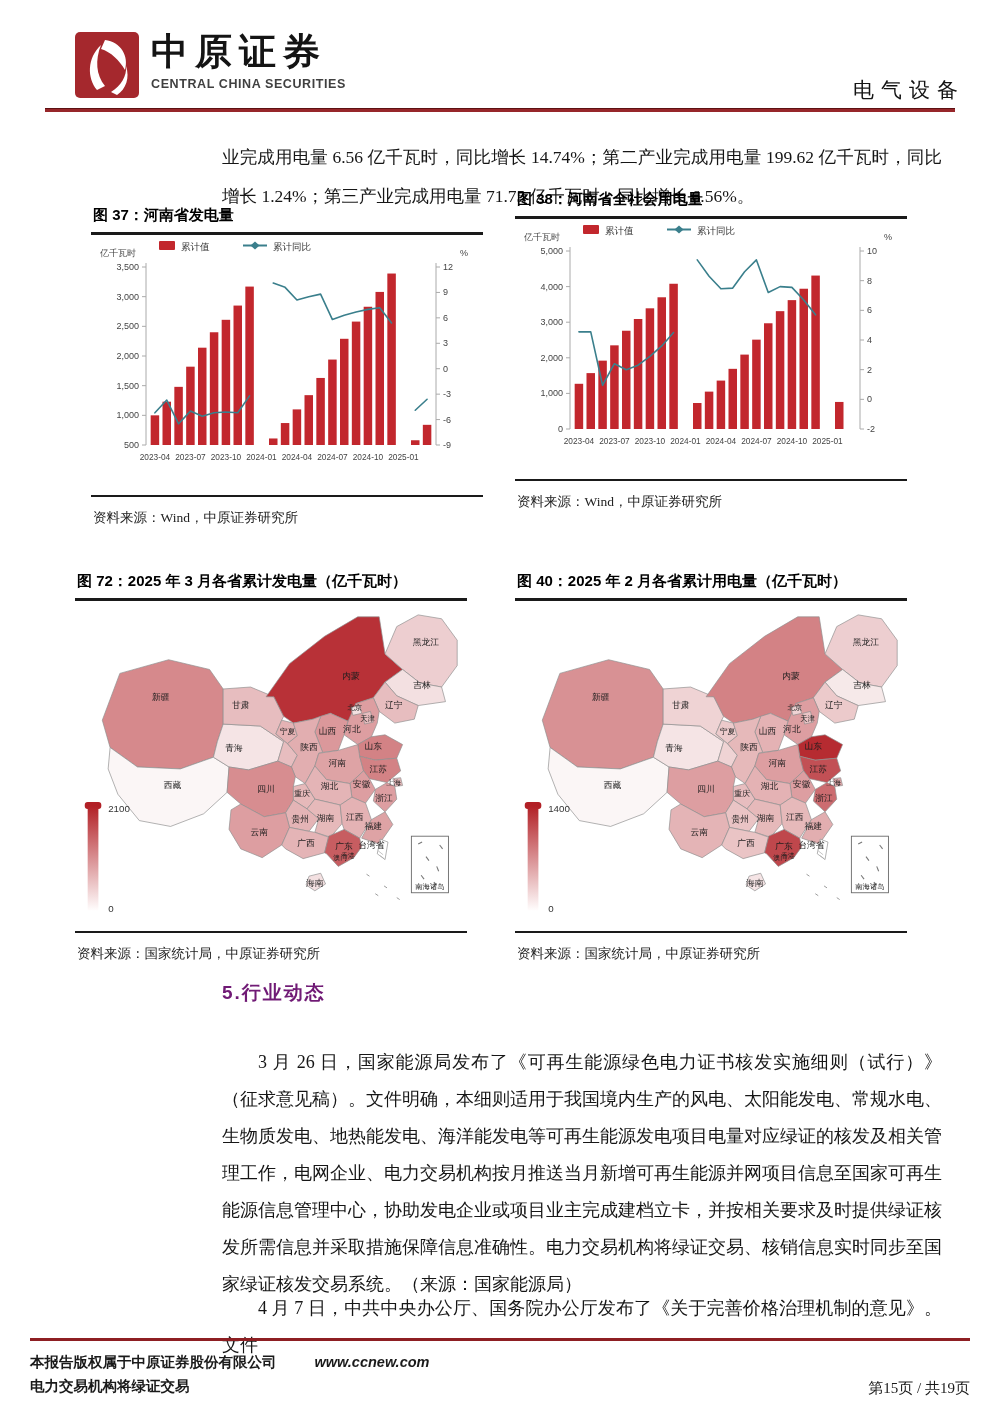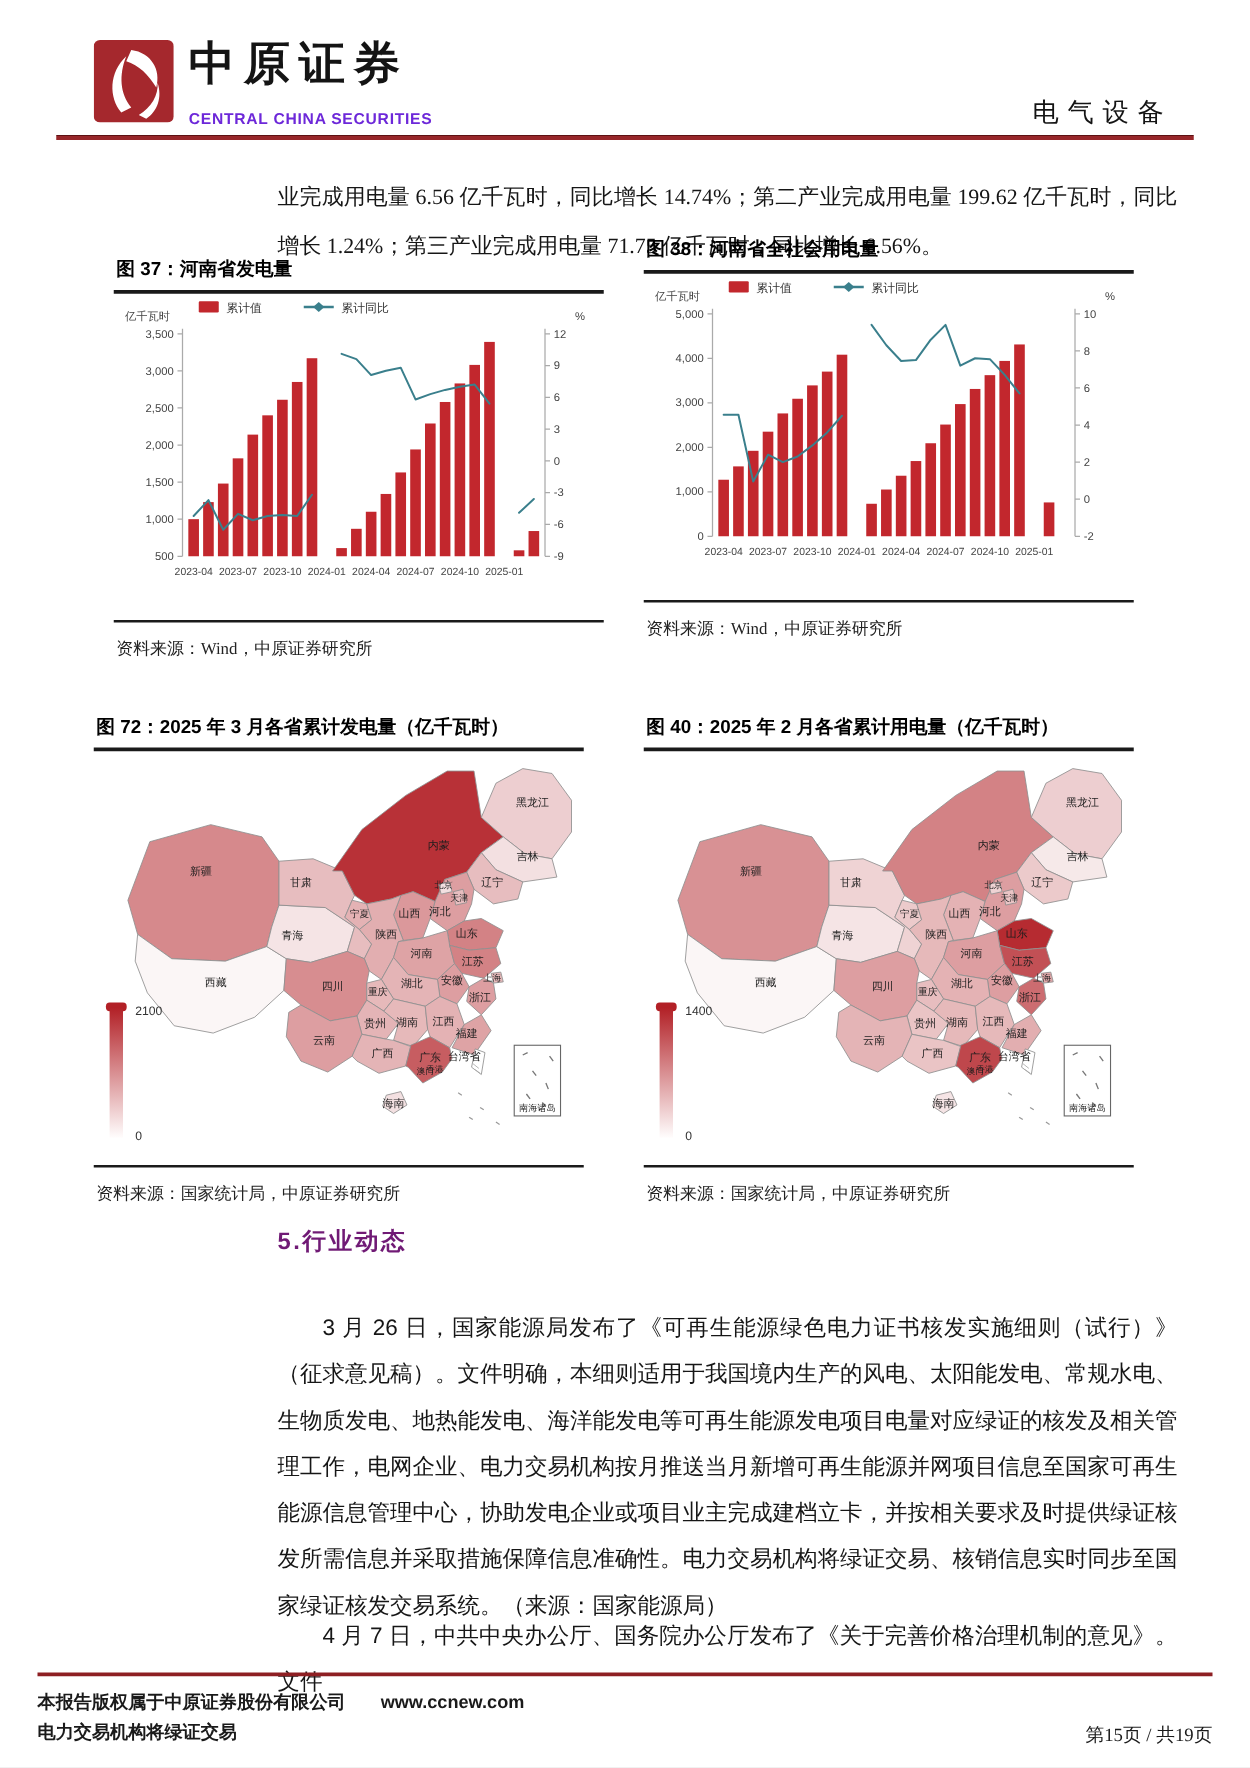--- a/index.html
+++ b/index.html
@@ -1,49 +1,49 @@
 <!DOCTYPE html>
 <html><head>
 <meta charset="utf-8">
 <style>
   html,body{margin:0;padding:0;background:#e8e8e8;}
   .page{position:relative;width:1000px;height:1414px;margin:0 auto;background:#ffffff;
         font-family:"Liberation Sans",sans-serif;color:#111;overflow:hidden;}
   
-  .header{position:absolute;left:45px;right:62px;top:28px;height:78px;}
+  .header{position:absolute;left:45px;right:35px;top:28px;height:78px;}
   .logo-wrap{position:absolute;left:30px;top:4px;display:flex;align-items:flex-start;}
   .logo-mark{width:64px;height:66px;}
   .logo-text{margin-left:12px;}
   .logo-cn{font-family:"Liberation Serif",serif;font-weight:bold;font-size:37px;line-height:40px;
            letter-spacing:7px;color:#141414;}
-  .logo-en{font-size:12.5px;font-weight:bold;letter-spacing:0.6px;color:#6d28d9;margin-top:16px;text-align:center;}
+  .logo-en{font-size:12.5px;font-weight:bold;letter-spacing:0.6px;color:#404040;margin-top:5px;text-align:center;}
   .category{position:absolute;right:0;bottom:2px;font-size:21px;letter-spacing:7px;color:#141414;}
   .head-rule{position:absolute;left:45px;right:45px;top:108px;height:4px;
              background:linear-gradient(#5d1113 0 30%,#97262a 30% 100%);}
   
   .intro{position:absolute;left:222px;width:720px;top:120px;font-family:"Liberation Serif",serif;
          font-size:17.5px;line-height:39px;text-align:justify;color:#161616;}
   
   .fig{position:absolute;width:392px;}
   .fig-title{font-size:15px;font-weight:bold;color:#000;padding:0 0 7px 2px;border-bottom:3px solid #1a1a1a;}
   .fig-body{padding-top:4px;border-bottom:2.5px solid #1a1a1a;}
   .fig-source{font-family:"Liberation Serif",serif;font-size:13.5px;color:#222;padding:12px 0 0 2px;}
   svg text{font-family:"Liberation Sans",sans-serif;}
   
   .sec-heading{position:absolute;left:222px;top:980px;font-size:19px;font-weight:bold;color:#701a75;letter-spacing:2px;}
-  .body-para{position:absolute;left:222px;width:720px;font-family:Liberation Sans, sans-serif;
+  .body-para{position:absolute;left:222px;width:720px;font-family:Liberation Serif, serif;
              font-size:18px;line-height:37px;text-align:justify;text-indent:2em;color:#161616;}
   .para1{top:1026px;}
   .para2{top:1272px;}
   
   .footer{position:absolute;left:30px;right:30px;bottom:16px;}
   .foot-rule{height:3px;background:#8e1f23;margin-bottom:9px;}
   .foot-row{display:flex;justify-content:space-between;align-items:flex-end;}
   .foot-left{font-family:"Liberation Serif",serif;font-size:14.5px;font-weight:bold;color:#1a1a1a;line-height:24px;}
-  .foot-url{font-family:"Liberation Sans",sans-serif;font-weight:bold;margin-left:28px;}
+  .foot-url{font-family:"Liberation Sans",sans-serif;font-weight:bold;margin-left:38px;font-style:italic;}
   .foot-right{font-family:"Liberation Serif",serif;font-size:15px;color:#1a1a1a;}
 </style>
 </head>
 <body>
 
 <div class="page">
 
   <div class="header">
     <div class="logo-wrap">
       <svg class="logo-mark" viewBox="0 0 64 66">

